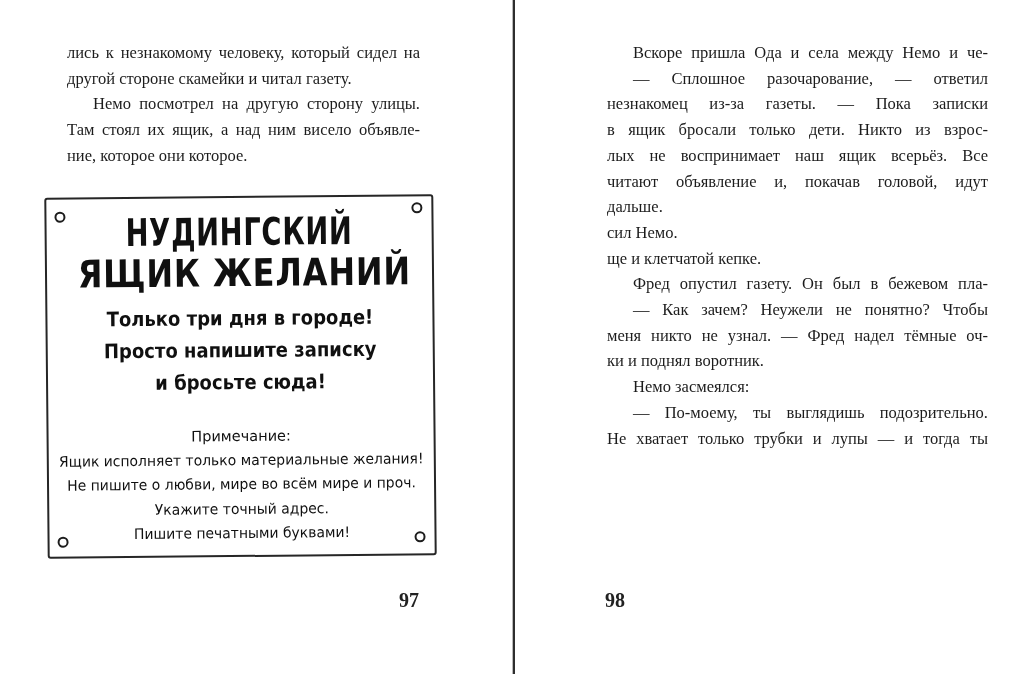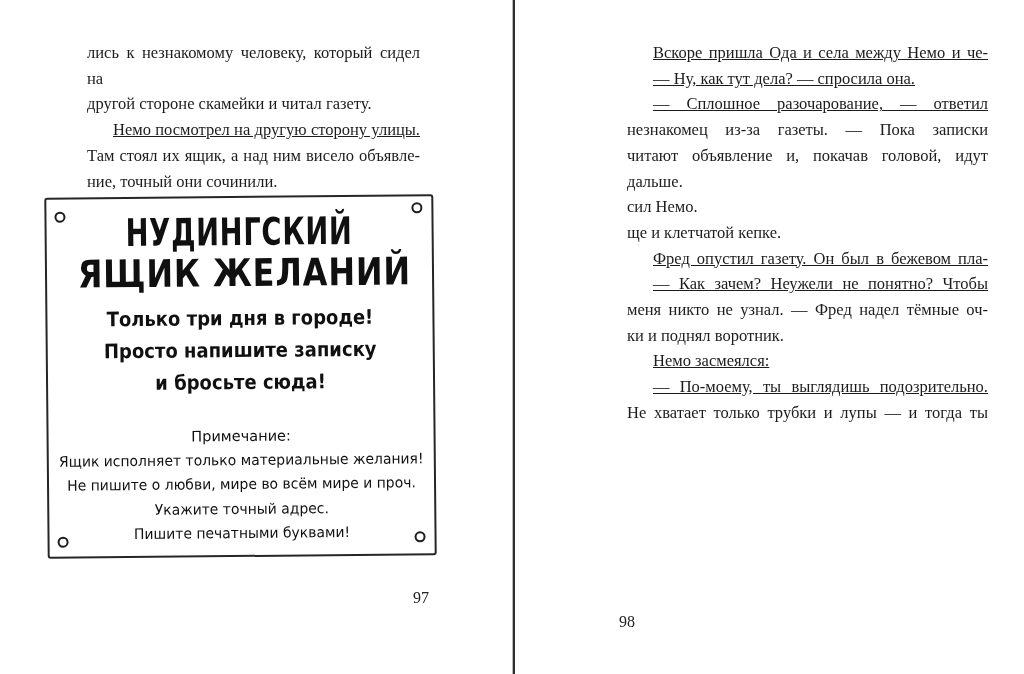--- a/index.html
+++ b/index.html
@@ -15,31 +15,31 @@
     background: linear-gradient(to right, #b9b9b9 0 1px, #2e2e2e 1px 3px);
   }
   .text-col {
     position: absolute; top: 40px;
     font-family: "Liberation Serif", serif;
     font-size: 16.5px; line-height: 25.7px;
     color: #1c1c1c;
   }
   .col-left  { left: 67px;  width: 353px; }
   .col-right { left: 607px; width: 381px; }
-  .line { text-align: justify; text-align-last: left; margin-left: 20px; }
+  .line { text-align: justify; text-align-last: left; }
   .line.just { text-align-last: justify; }
-  .line.indent { text-indent: 26px; text-decoration: underline; }
+  .line.indent { text-indent: 26px; }
 
   .pgnum {
-    position: absolute; top: 589px; width: 40px; text-align: right;
+    position: absolute; top: 589px; width: 40px; text-align: center;
     font-family: "Liberation Serif", serif;
-    font-size: 16px; color: #222222;
+    font-size: 20px; color: #222222; font-weight: bold;
   }
   .pg-left  { left: 389px; }
-  .pg-right { left: 595px; margin-top: 24px; }
+  .pg-right { left: 595px; }
 
   .sign {
     position: absolute; left: 46px; top: 196px;
     width: 389px; height: 361px; box-sizing: border-box;
     border: 2.5px solid #262626; border-radius: 3px;
     background: #ffffff;
     transform: rotate(-0.55deg);
     font-family: "DejaVu Sans", sans-serif;
     color: #101010;
     text-align: center;
@@ -79,21 +79,21 @@
 <body>
 
 <div style="position:absolute;inset:0;">
 
   <div>
     <div class="text-col col-left">
         <div class="line just">лись к незнакомому человеку, который сидел на</div>
         <div class="line">другой стороне скамейки и читал газету.</div>
         <div class="line indent just">Немо посмотрел на другую сторону улицы.</div>
         <div class="line just">Там стоял их ящик, а над ним висело объявле-</div>
-        <div class="line">ние, точный они сочинили.</div>
+        <div class="line">ние, которое они которое.</div>
       </div>
 
     <div class="sign">
       <span class="nail nail-tl"></span>
       <span class="nail nail-tr"></span>
       <span class="nail nail-bl"></span>
       <span class="nail nail-br"></span>
 
       <div class="sign-title t1">НУДИНГСКИЙ</div>
       <div class="sign-title t2">ЯЩИК ЖЕЛАНИЙ</div>
@@ -115,23 +115,24 @@
     </div>
 
     <div class="pgnum pg-left">97</div>
   </div>
 
   <div class="spine"></div>
 
   <div>
     <div class="text-col col-right">
         <div class="line indent just">Вскоре пришла Ода и села между Немо и че-</div>
-        <div class="line indent">— Ну, как тут дела? — спросила она.</div>
         <div class="line indent just">— Сплошное разочарование, — ответил</div>
         <div class="line just">незнакомец из-за газеты. — Пока записки</div>
+        <div class="line just">в ящик бросали только дети. Никто из взрос-</div>
+        <div class="line just">лых не воспринимает наш ящик всерьёз. Все</div>
         <div class="line just">читают объявление и, покачав головой, идут</div>
         <div class="line">дальше.</div>
         <div class="line">сил Немо.</div>
         <div class="line">ще и клетчатой кепке.</div>
         <div class="line indent just">Фред опустил газету. Он был в бежевом пла-</div>
         <div class="line indent just">— Как зачем? Неужели не понятно? Чтобы</div>
         <div class="line just">меня никто не узнал. — Фред надел тёмные оч-</div>
         <div class="line">ки и поднял воротник.</div>
         <div class="line indent">Немо засмеялся:</div>
         <div class="line indent just">— По-моему, ты выглядишь подозрительно.</div>

